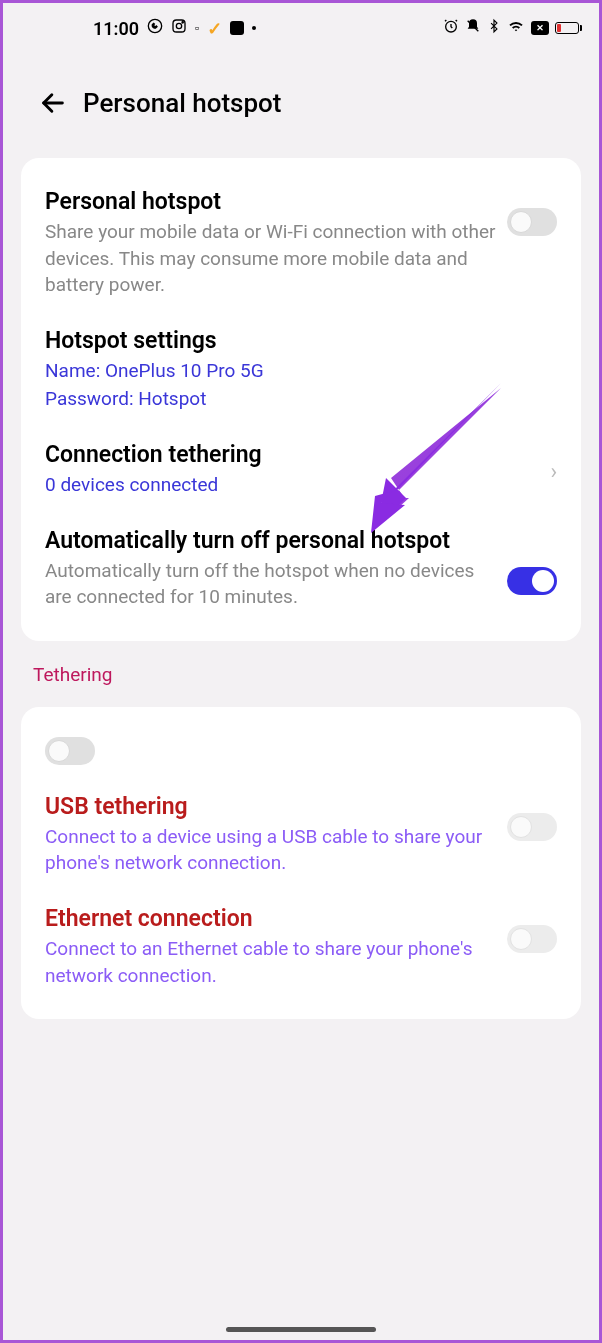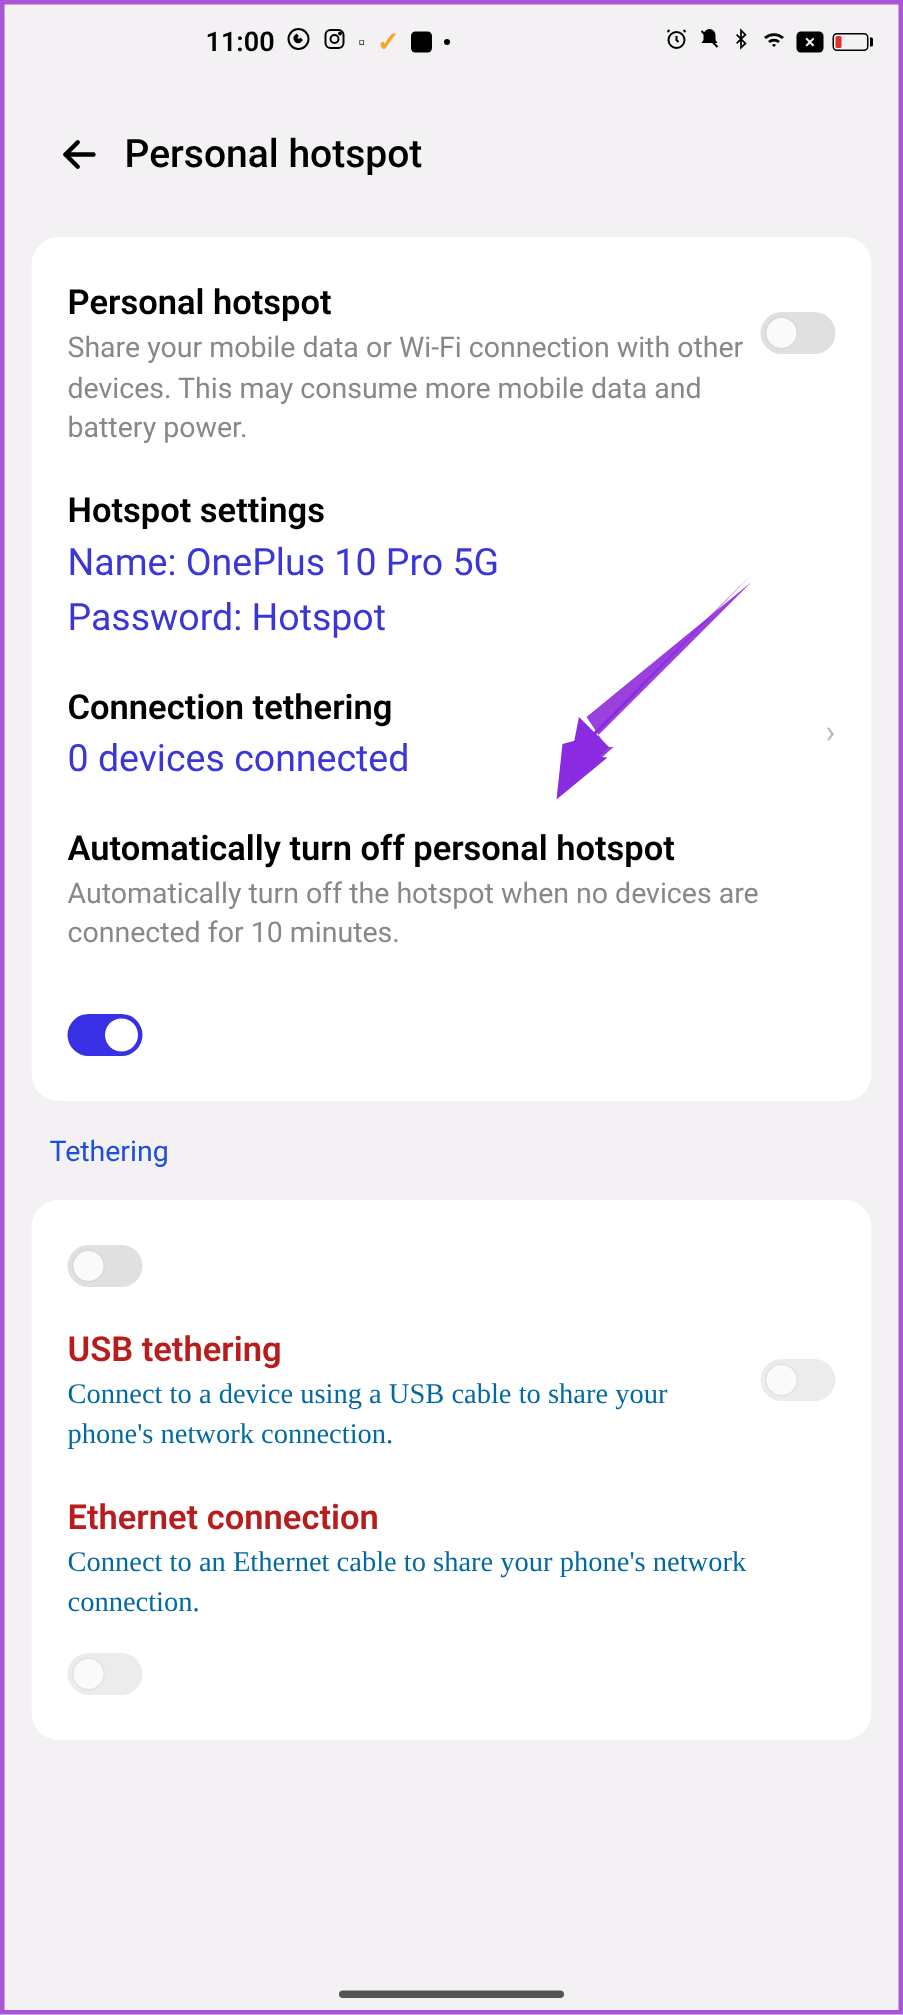--- a/index.html
+++ b/index.html
@@ -14,21 +14,20 @@
     }
     .status-bar {
       height: 50px;
       display: flex;
       align-items: center;
       justify-content: space-between;
       padding: 0 20px 0 90px;
       font-size: 18px;
       font-weight: 600;
       color: #000;
-      margin-left: 44px;
     }
     .status-left { display: flex; align-items: center; gap: 8px; }
     .status-right { display: flex; align-items: center; gap: 6px; }
     .status-icon { font-size: 16px; color: #000; }
     .battery-icon {
       width: 24px; height: 12px;
       border: 1.5px solid #000; border-radius: 3px;
       position: relative;
     }
     .battery-icon::after {
@@ -47,31 +46,31 @@
       background: none; border: none; cursor: pointer; margin-right: 10px;
     }
     .back-arrow { display: block; }
     .header-title { font-size: 26px; font-weight: 500; color: #000; }
     .card {
       background: #fff; border-radius: 18px; margin: 15px 18px 0 18px;
       padding: 24px 24px 24px 24px;
     }
     .section-header {
       background: transparent; padding: 22px 30px 6px 30px;
-      font-size: 19px; color: #1d4ed8; font-weight: 400;
+      font-size: 19px; color: #be185d; font-weight: 400;
     }
     .setting-item { padding: 14px 0; position: relative; display: flex; align-items: flex-start; }
     .setting-item:first-child { padding-top: 6px; }
-    .setting-item:last-child { padding-bottom: 6px; flex-direction: column; }
+    .setting-item:last-child { padding-bottom: 6px; }
     .setting-text { flex: 1; padding-right: 10px; }
     .setting-title { font-size: 23px; font-weight: 600; color: #000; margin-bottom: 4px; }
     .setting-title.disabled { color: #b91c1c; }
     .setting-desc { font-size: 19px; color: #888; line-height: 1.4; }
-    .setting-desc.disabled { color: #0369a1; font-family: Liberation Serif, serif; }
-    .setting-link { font-size: 25px; color: #3a36d8; line-height: 1.4; margin-top: 2px; }
+    .setting-desc.disabled { color: #8b5cf6; }
+    .setting-link { font-size: 19px; color: #3a36d8; line-height: 1.4; margin-top: 2px; }
     .toggle {
       width: 50px; height: 28px; border-radius: 14px; position: relative; cursor: pointer;
       flex-shrink: 0; margin-top: 8px;
     }
     .toggle.off { background: #e0e0e0; }
     .toggle.on { background: #3730e5; }
     .toggle.disabled { background: #ececec; cursor: default; }
     .toggle-knob {
       width: 22px; height: 22px; border-radius: 50%; background: #fff; position: absolute; top: 3px;
     }

